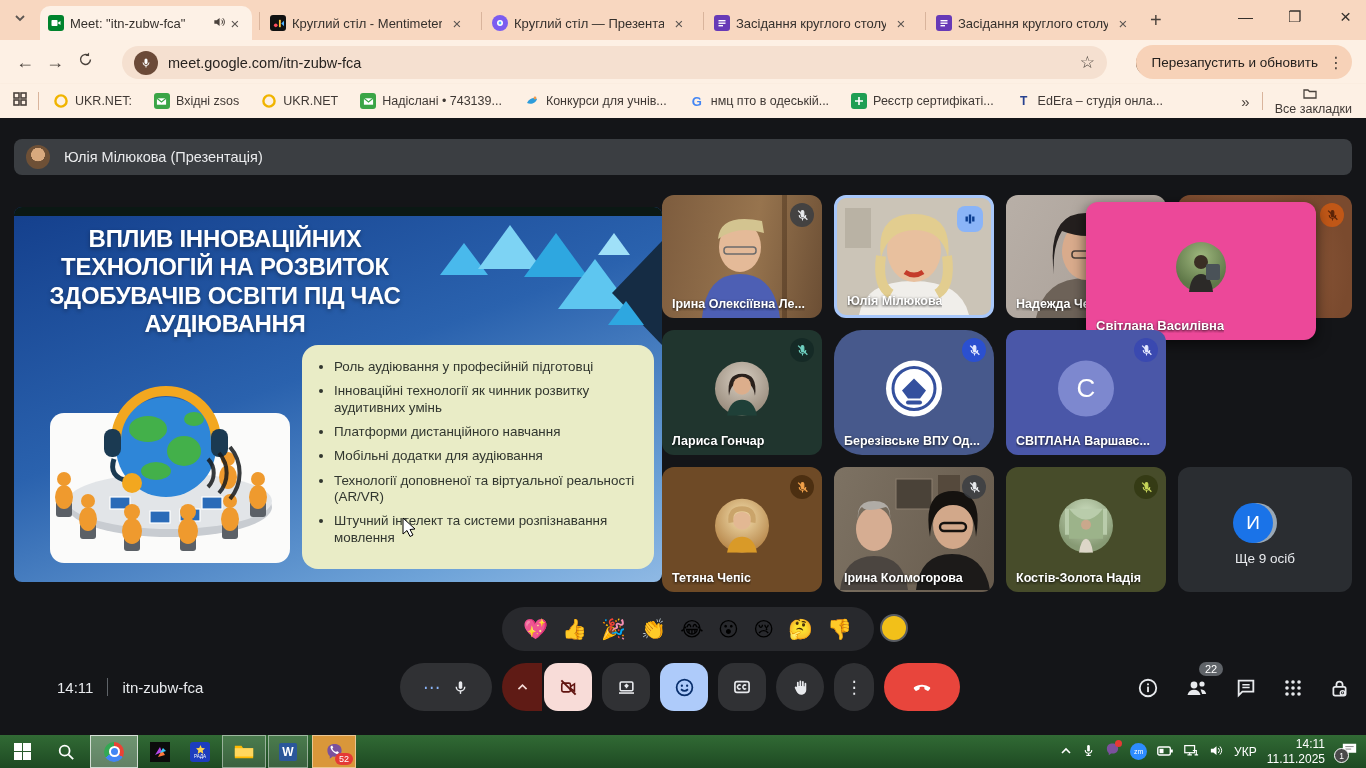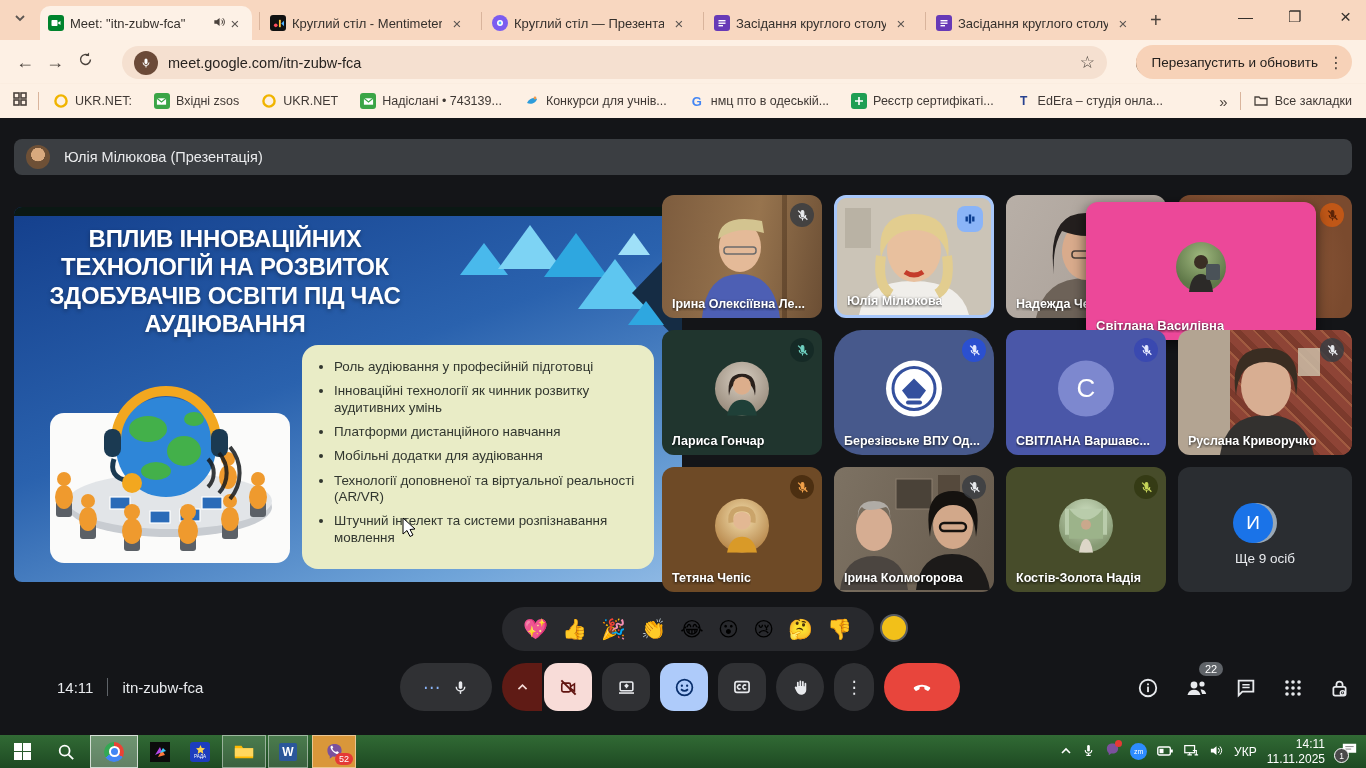--- a/index.html
+++ b/index.html
@@ -32,21 +32,21 @@
   .bm .bico{width:16px;height:16px;margin-right:6px;border-radius:3px;display:flex;align-items:center;justify-content:center;flex:0 0 auto;}
   .avatar{width:26px;height:26px;border-radius:50%;background:radial-gradient(circle at 50% 40%,#d8a97e 0 36%,#6e5036 37% 100%);}
 
   
   #meet{left:0;top:118px;width:1366px;height:720px;background:#141518;}
   #banner{position:absolute;left:14px;top:21px;width:1338px;height:36px;background:#3b3e42;border-radius:8px;
       display:flex;align-items:center;padding:0 12px;box-sizing:border-box;}
   #banner .bname{color:#e9eaec;font-size:14.5px;margin-left:14px;}
 
   #slide{position:absolute;left:14px;top:89px;width:648px;height:375px;border-radius:8px;overflow:hidden;
-     background:linear-gradient(160deg,#143f8c 0%,#2a62ae 45%,#6ea3d8 85%,#8fb9e4 100%);padding-left:20px;}
+     background:linear-gradient(160deg,#143f8c 0%,#2a62ae 45%,#6ea3d8 85%,#8fb9e4 100%);}
   #slide .topstrip{position:absolute;left:0;top:0;width:100%;height:9px;background:#0b1814;}
   #slidetitle{position:absolute;left:12px;top:18px;width:398px;text-align:center;color:#fff;
      font-size:24px;font-weight:700;line-height:1.18;letter-spacing:-.3px;
      text-shadow:0 2px 4px rgba(0,0,0,.35);}
   #bulletpanel{position:absolute;left:288px;top:138px;width:352px;height:224px;background:#e9ecc6;
      border-radius:16px;box-sizing:border-box;padding:14px 14px 10px 10px;}
   #bulletpanel ul{margin:0;padding:0 0 0 22px;}
   #bulletpanel li{font-size:13.4px;color:#31362f;margin-bottom:8px;line-height:1.22;}
 
   
@@ -261,21 +261,21 @@
       </span>
     <span class="bm">
       <span class="bico">
           <span style="font-size:12px;font-weight:700;color:#27418f;">Т</span>
         </span>
       <span>EdEra – студія онла...</span>
       </span>
 
     <span style="margin-left:auto;color:#4a423c;font-size:15px;">»</span>
     <span style="width:1px;height:18px;background:#d9b49c;margin:0 12px;"></span>
-    <span class="bm" style="margin-right:14px;">
+    <span class="bm" style="margin-right:14px;flex-direction:column;">
       <span class="bico">
           <svg width="14" height="14" viewBox="0 0 14 14">
             <path d="M1 3h4l1.5 1.5H13V11H1z" fill="none" stroke="#4a423c" stroke-width="1.3"></path>
           </svg>
         </span>
       <span>Все закладки</span>
       </span>
   </div>
 
   <div id="meet" class="abs">
@@ -514,40 +514,20 @@
               <rect x="9.5" y="3" width="5" height="11" rx="2.5" fill="#e4e9ff"></rect>
               <path d="M6 11a6 6 0 0 0 12 0"></path>
               <path d="M12 17v4"></path>
               <path d="M4 3l17 17" stroke-width="2.4"></path>
             </g>
           </svg>
       </span>
       <span class="pname">СВІТЛАНА Варшавс...</span>
     </div>
 
-    <div class="tile" style="left:1178px;top:212px;width:174px;height:125px;background:linear-gradient(90deg,#b3a492 0 30%,#8e4436 30%);">
-      <div class="abs" style="left:52px;top:0;width:122px;height:125px;background:repeating-linear-gradient(45deg,#8e4436 0 8px,#a05a40 8px 10px,#7c3a2c 10px 16px);"></div>
-      <svg class="abs" style="left:0;top:0;" width="174" height="125" viewBox="0 0 174 125">
-          <rect x="120" y="18" width="22" height="28" fill="#cfc4ae" opacity=".8"></rect>
-          <path d="M42 125q6-40 46-40t48 40z" fill="#33312f"></path>
-          <ellipse cx="88" cy="56" rx="25" ry="30" fill="#d8ae92"></ellipse>
-          <path d="M58 66q-8-48 30-48t30 48q-2-34-30-34t-30 34z" fill="#3a2d22"></path>
-        </svg>
-      <span class="chip" style="background:rgba(58,61,66,.85);">
-        <svg width="13" height="13" viewBox="0 0 24 24">
-            <g stroke="#e8eaed" stroke-width="2" fill="none">
-              <rect x="9.5" y="3" width="5" height="11" rx="2.5" fill="#e8eaed"></rect>
-              <path d="M6 11a6 6 0 0 0 12 0"></path>
-              <path d="M12 17v4"></path>
-              <path d="M4 3l17 17" stroke-width="2.4"></path>
-            </g>
-          </svg>
-      </span>
-      <span class="pname">Руслана Криворучко</span>
-    </div>
 
     <div class="tile" style="left:662px;top:349px;width:160px;height:125px;background:#6e4a26;">
       <span class="avacircle" style="width:54px;height:54px;background:radial-gradient(circle at 50% 35%,#f3dfae,#b98a4e 75%);">
         <svg width="54" height="54" viewBox="0 0 54 54">
             <circle cx="27" cy="22" r="9" fill="#e3b893"></circle>
             <path d="M16 24q-2-14 11-14t11 14" fill="none" stroke="#caa46a" stroke-width="5"></path>
             <path d="M12 54q3-16 15-16t15 16z" fill="#d99a28"></path>
           </svg>
       </span>
       <span class="chip" style="background:rgba(70,42,14,.85);">

